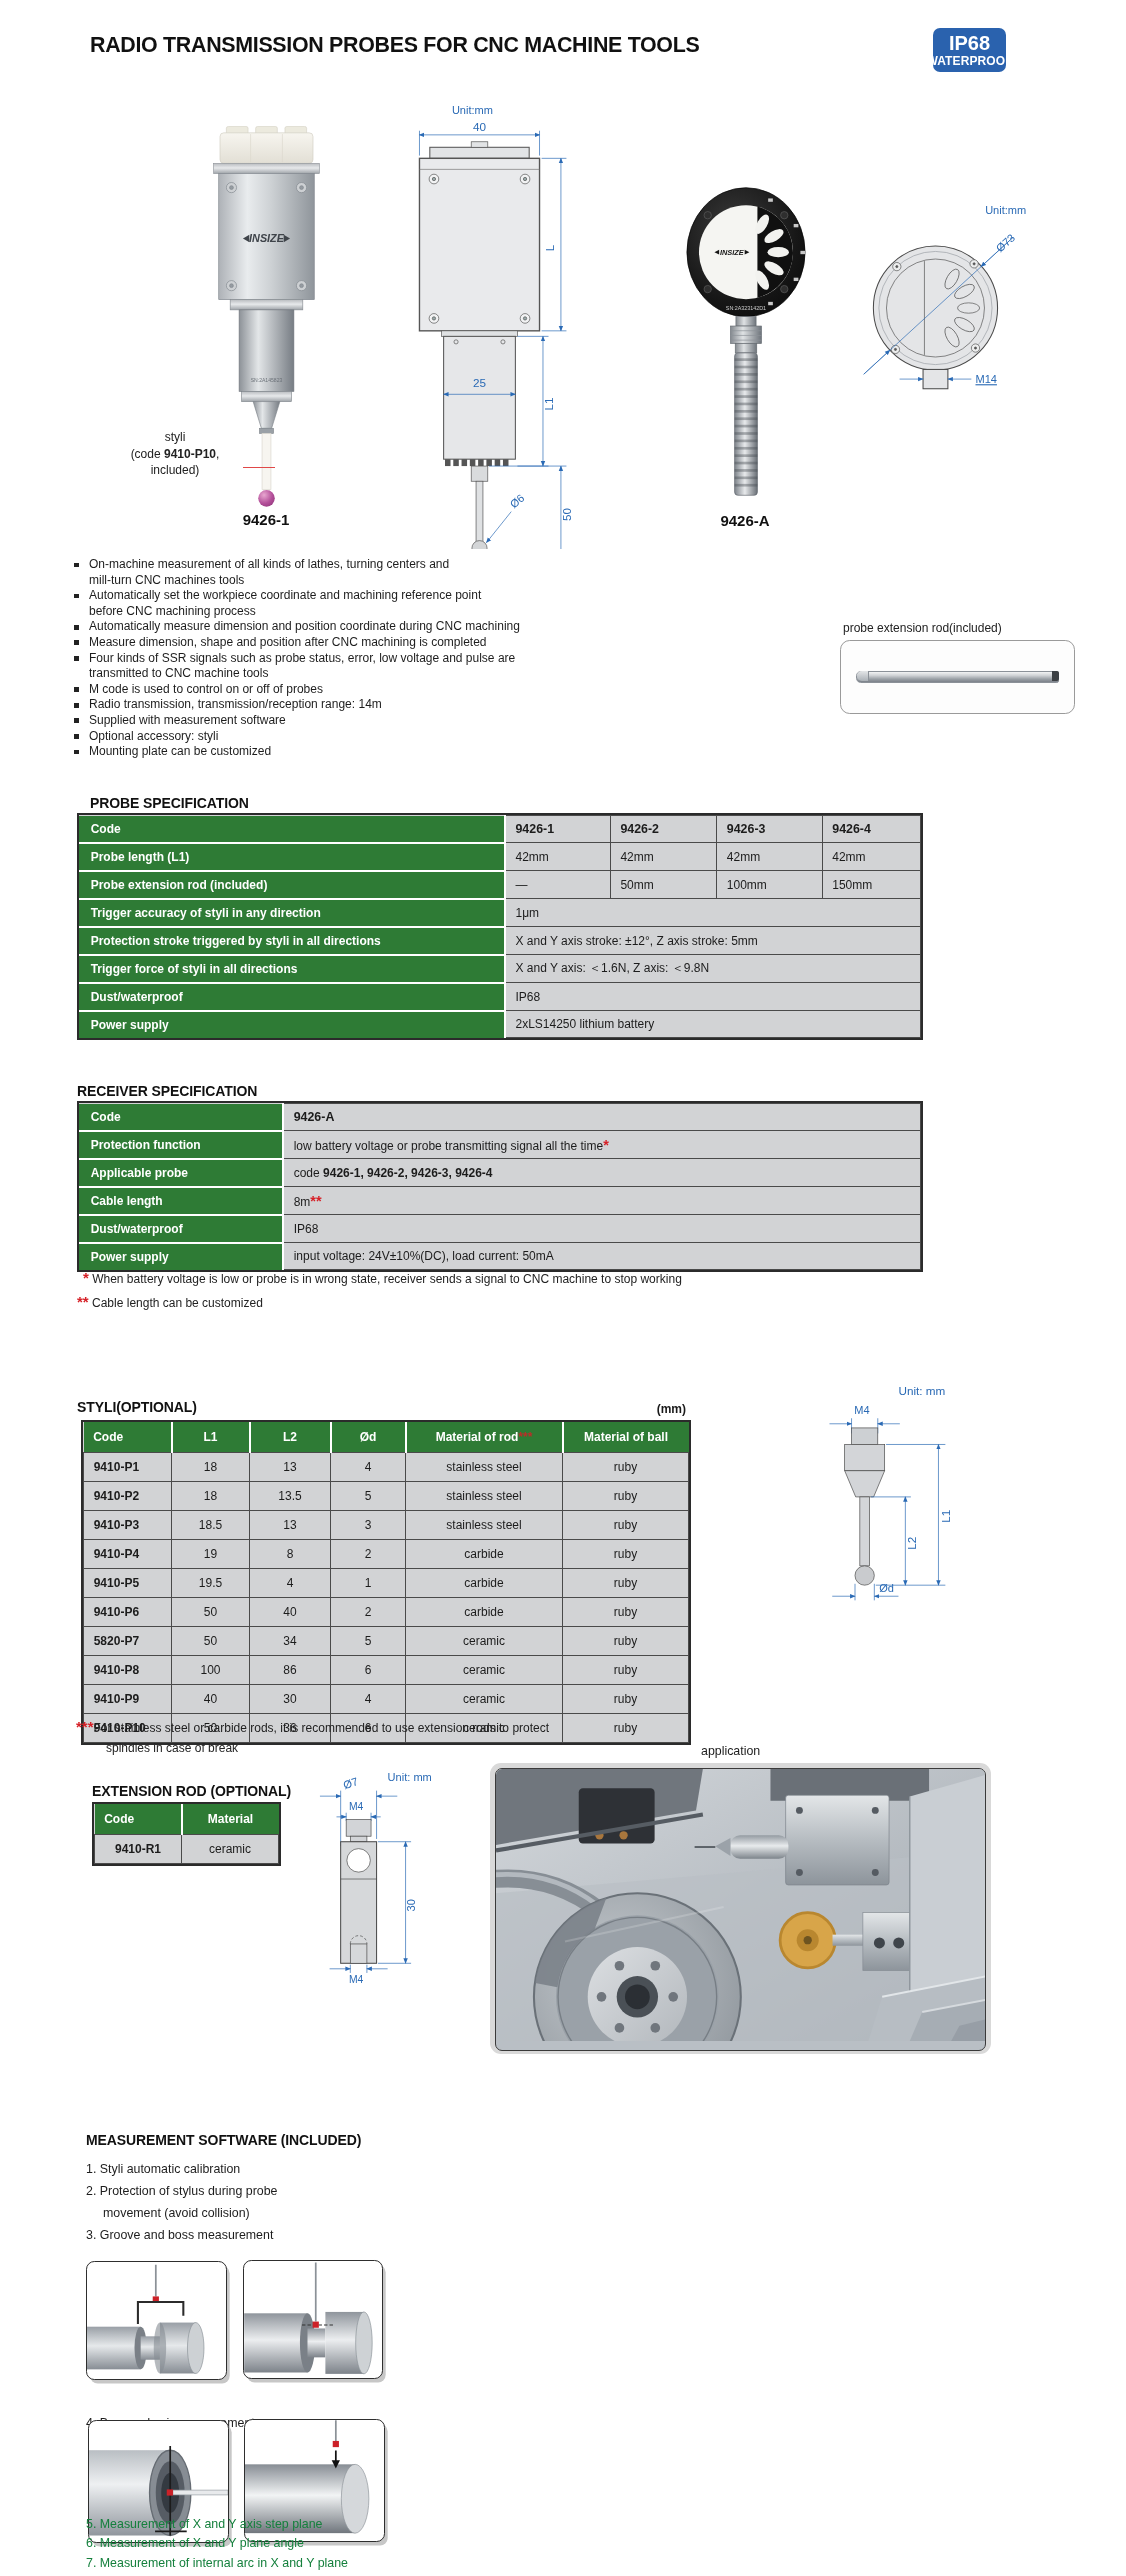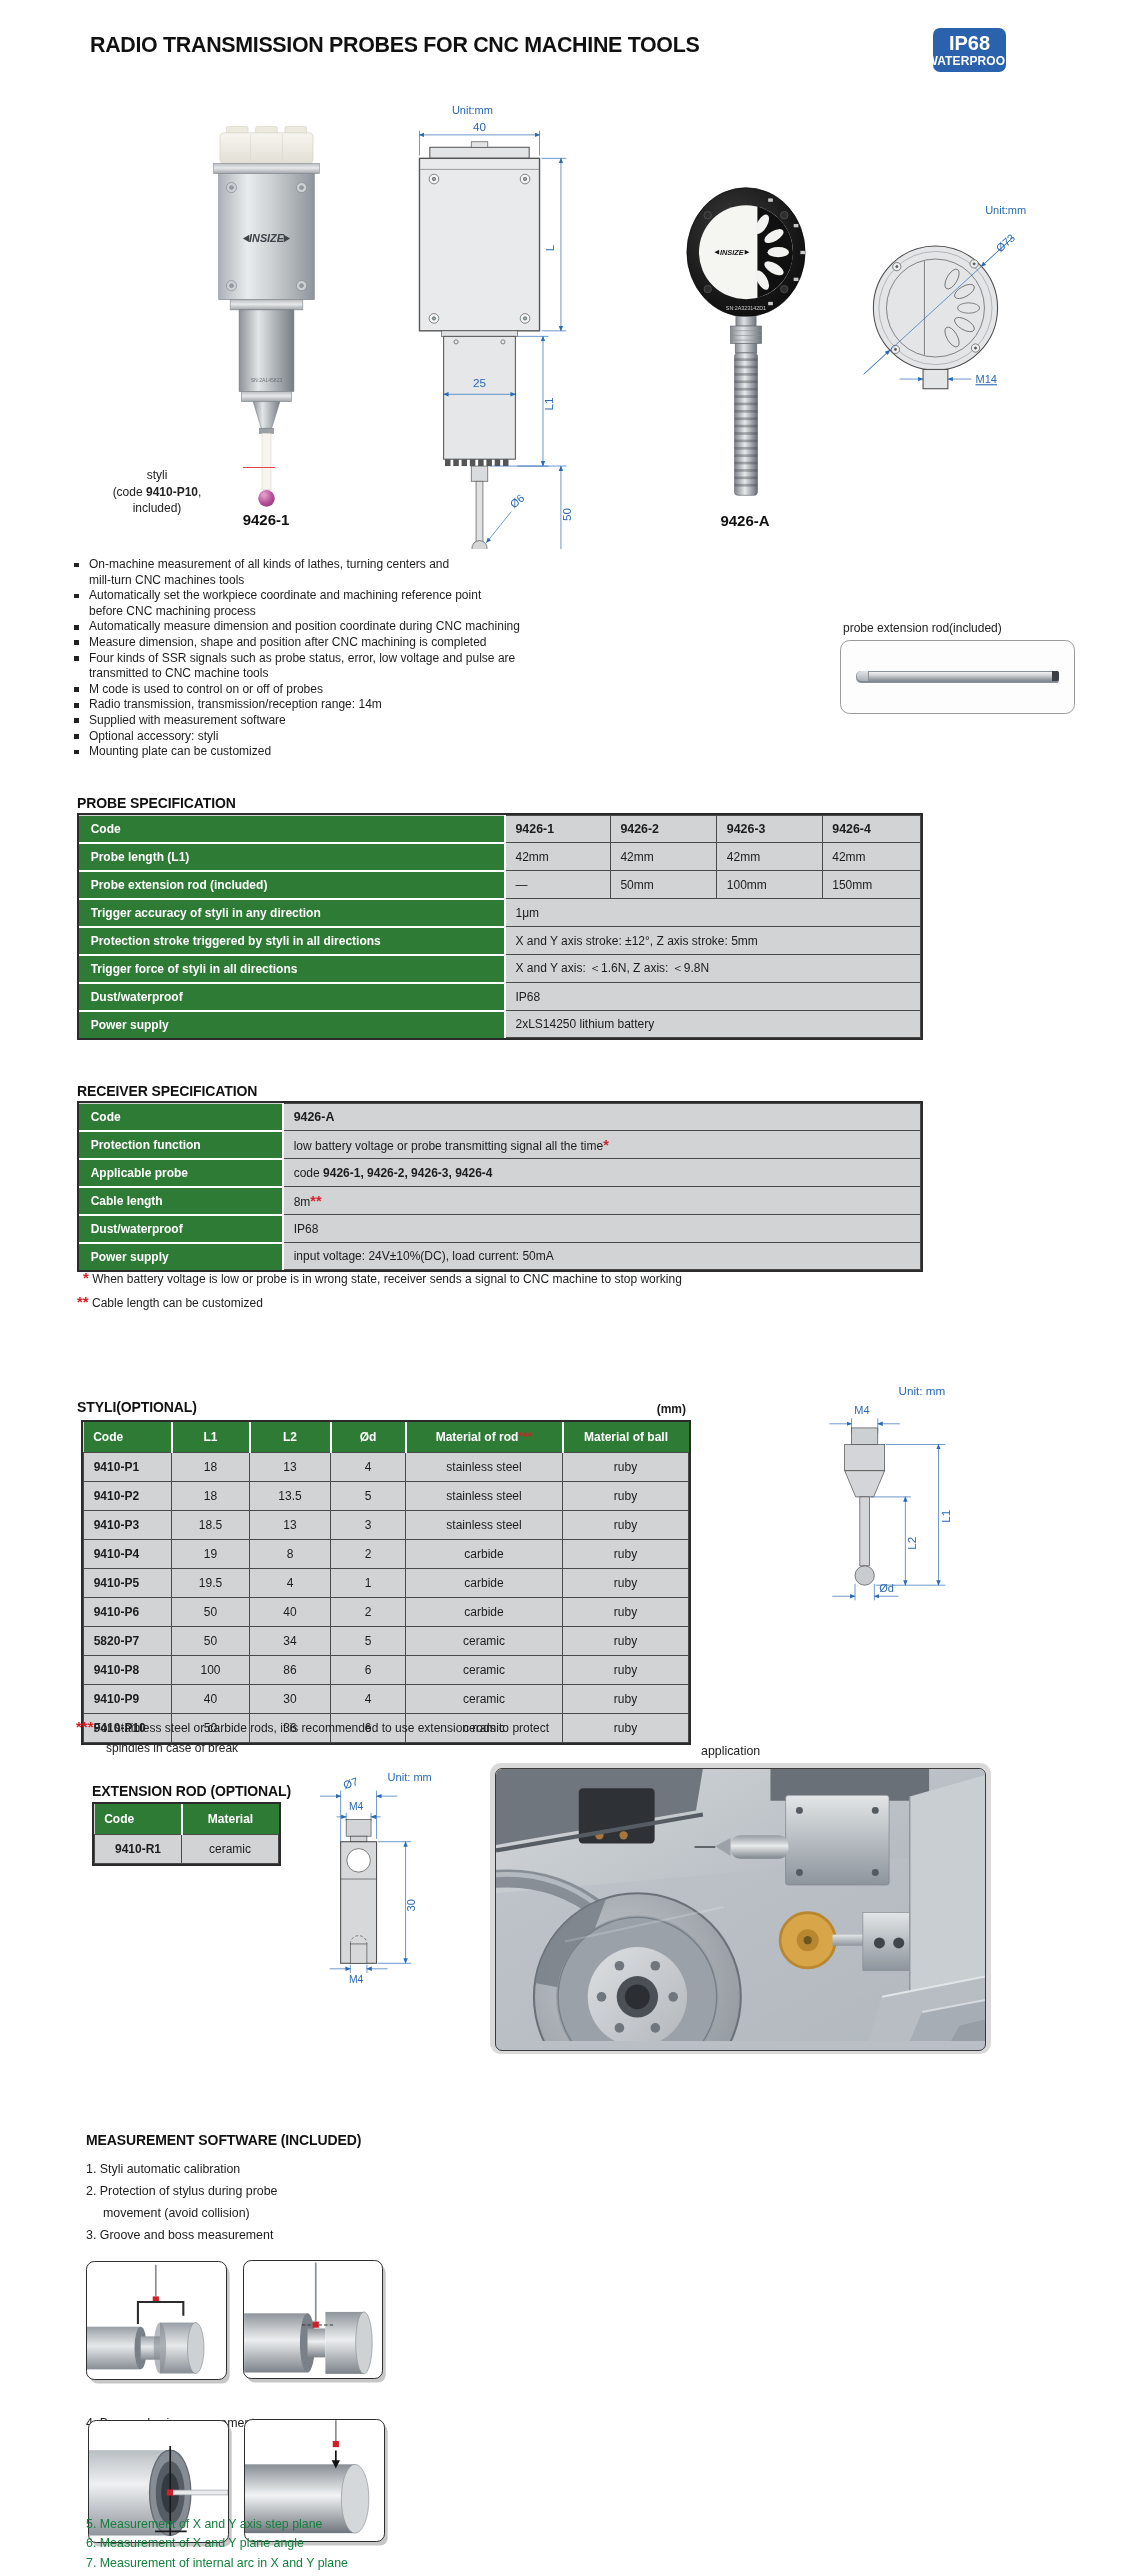--- a/index.html
+++ b/index.html
@@ -117,21 +117,21 @@
     </g>
     <rect x="38" y="272" width="114" height="16" fill="url(#p-met)" stroke="#858b91"></rect>
     <rect x="52" y="288" width="86" height="128" fill="url(#p-cyl)" stroke="#70767d"></rect>
     <text x="95" y="402" text-anchor="middle" font-size="8" fill="#6b7178">SN:2A145823</text>
     <rect x="56" y="416" width="78" height="16" fill="url(#p-met)" stroke="#7e848a"></rect>
     <polygon points="74,432 116,432 103,474 87,474" fill="url(#p-cyl)" stroke="#7e848a"></polygon>
     <rect x="84" y="474" width="22" height="8" fill="#9aa0a6" stroke="#7e848a"></rect>
     <rect x="88" y="482" width="14" height="88" fill="#f7f5f0" stroke="#d8d5cc"></rect>
     <circle cx="95" cy="584" r="13" fill="url(#p-ball)"></circle>
   </svg>
-  <div class="abs note" style="left:88px;top:429px;width:138px;margin-top:38px;">
+  <div class="abs note" style="left:106px;top:429px;width:138px;">
     <span>styli</span><br>
     <span>(code </span><b>9410-P10</b><span>,</span><br>
     <span>included)</span>
   </div>
   <div class="abs lead" style="left:243px;top:467px;width:32px;"></div>
   <div class="abs cap" style="left:221px;top:511px;width:90px;">9426-1</div>
 
   <svg class="abs" style="left:376px;top:103px;" width="207" height="446" viewBox="0 0 300 646">
     <defs>
       <marker id="d-ar" viewBox="0 0 10 10" refX="9" refY="5" markerWidth="8" markerHeight="8" orient="auto-start-reverse">
@@ -352,21 +352,21 @@
     <div class="feat">
         <span class="ln">Mounting plate can be customized</span>
       </div>
   </div>
 
   <div class="abs rodlabel" style="left:843px;top:621px;">probe extension rod(included)</div>
   <div class="abs rodbox" style="left:840px;top:640px;">
     <div class="rod"></div>
   </div>
 
-  <div class="abs sechead" style="left:77px;top:795px;">PROBE SPECIFICATION</div>
+  <div class="abs sechead" style="left:90px;top:795px;">PROBE SPECIFICATION</div>
   <div class="abs tablewrap" style="left:77px;top:813px;width:842px;">
     <table class="spec">
       <colgroup>
           <col style="width:424px">
           <col style="width:105px">
           <col style="width:106px">
           <col style="width:105px">
           <col style="width:98px">
         </colgroup>
       <tbody>

